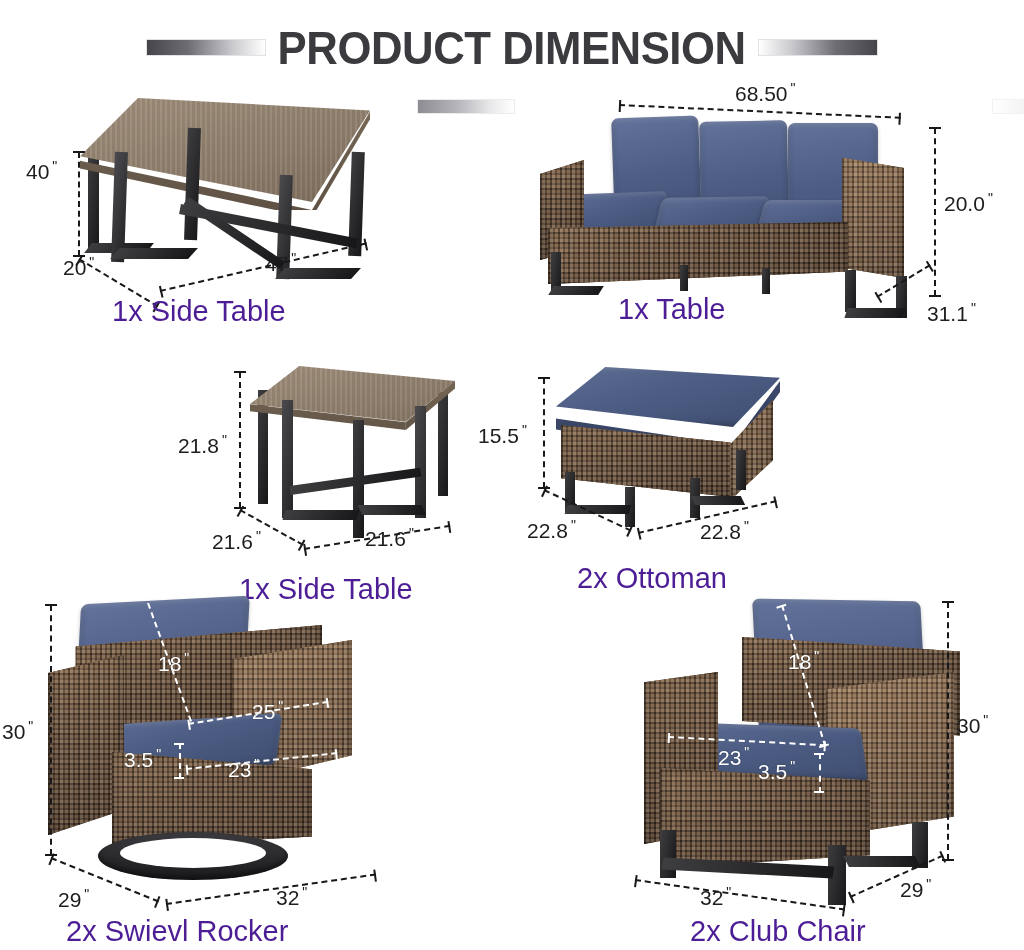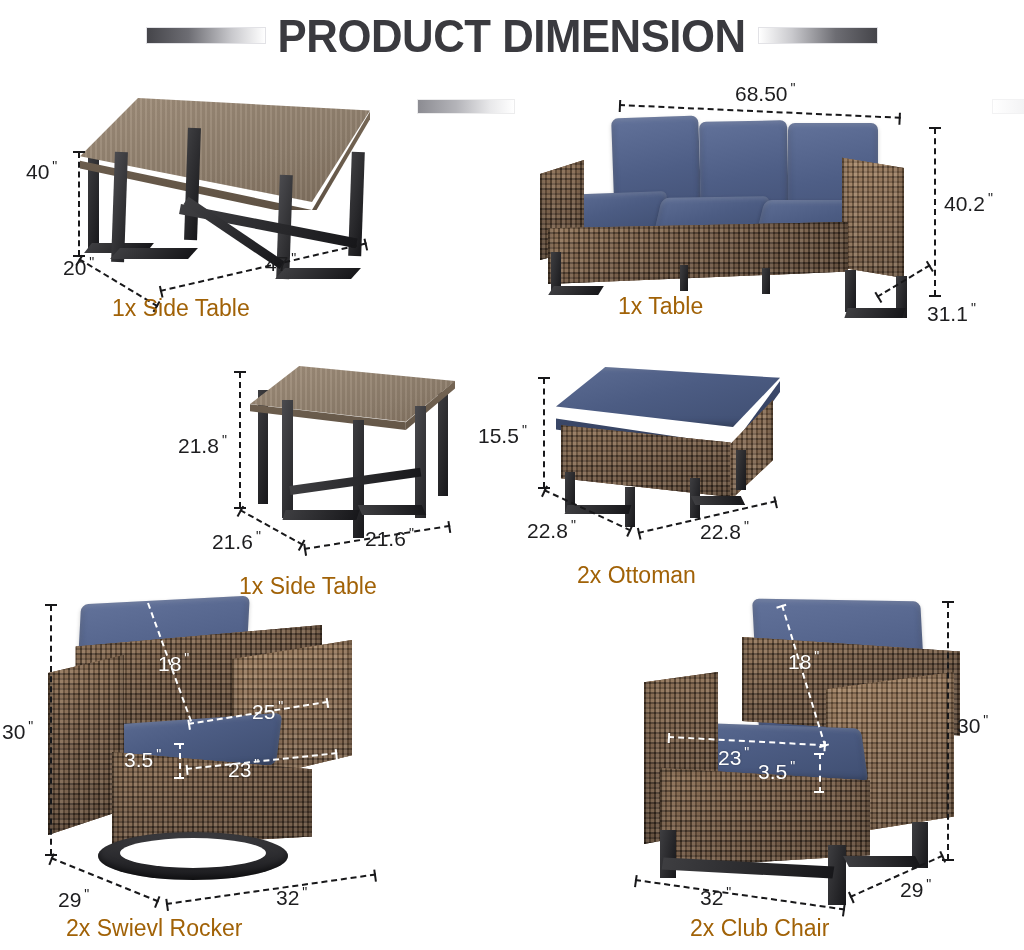--- a/index.html
+++ b/index.html
@@ -12,21 +12,21 @@
     position:relative;
     width:1024px;
     height:950px;
     background:#ffffff;
     overflow:hidden;
   }
 
   
   .title-row{
     position:absolute;
-    left:0; top:4px;
+    left:0; top:16px;
     width:1024px; height:62px;
     display:flex; align-items:center; justify-content:center;
   }
   .title-bar{
     width:118px; height:15px;
     flex:none;
   }
   .title-bar.left{
     background:linear-gradient(to right,#45454a 0%,#6d6d73 35%,#c9c9cd 72%,#ffffff 100%);
     border:1px solid #e2e2e6;
@@ -59,22 +59,22 @@
   .deco-bar.b2{
     left:992px; top:99px; width:80px;
     background:linear-gradient(to right,#ffffff 0%,#eeeef0 55%,#dcdce0 100%);
     border:1px solid #f2f2f3;
   }
 
   
   .cell{position:absolute;}
   .caption{
     position:absolute;
-    font-size:23px;
-    color:#a16207;
+    font-size:29px;
+    color:#4c1d95;
     white-space:nowrap;
     font-family:"Liberation Sans", sans-serif;
   }
 
   
   .dim{
     position:absolute;
     font-size:21px;
     color:#1d1d1f;
     white-space:nowrap;
@@ -243,21 +243,21 @@
     <div class="art metal" style="left:896px;top:276px;width:11px;height:42px;"></div>
     <div class="art metal" style="left:846px;top:308px;width:58px;height:10px;transform:skewX(-18deg);"></div>
 
     <div class="sline" style="left:619px;top:104px;width:282px;transform:rotate(2.6deg);"></div>
     <div class="dim" style="left:735px;top:80px;">
       <span>68.50</span><span class="q">"</span>
     </div>
 
     <div class="vline" style="left:934px;top:128px;height:168px;"></div>
     <div class="dim" style="left:944px;top:190px;">
-      <span>40.2</span><span class="q">"</span>
+      <span>20.0</span><span class="q">"</span>
     </div>
 
     <div class="sline" style="left:877px;top:296px;width:62px;transform:rotate(-31deg);"></div>
     <div class="dim" style="left:927px;top:300px;">
       <span>31.1</span><span class="q">"</span>
     </div>
 
     <div class="caption" style="left:618px;top:293px;">1x Table</div>
   </div>
 

